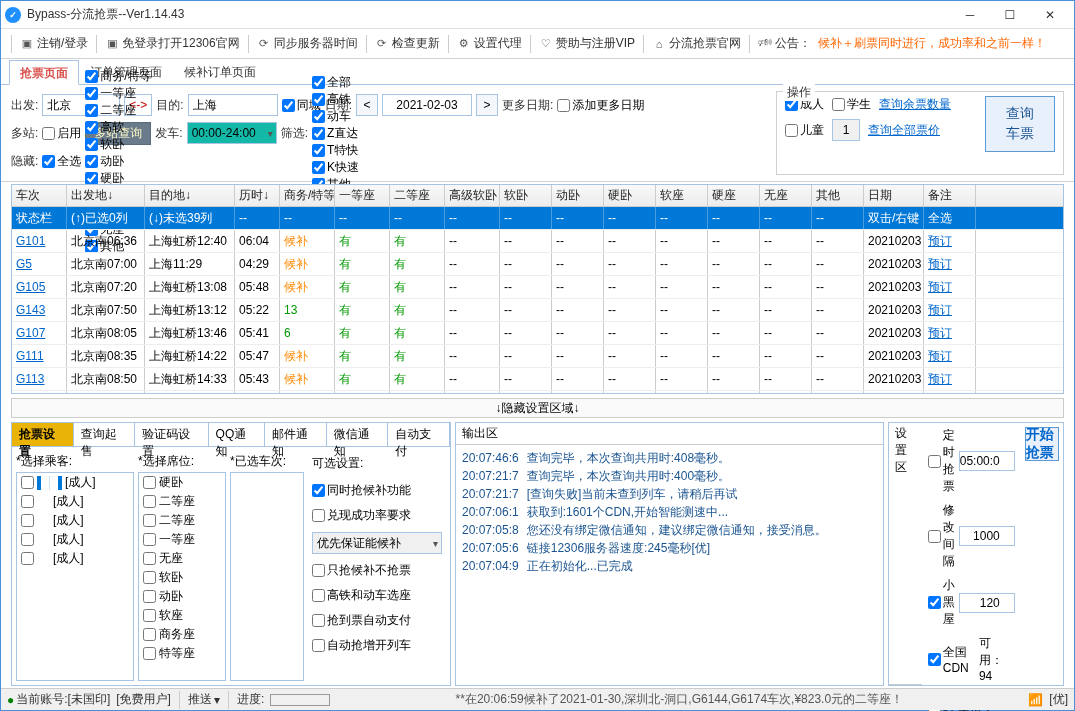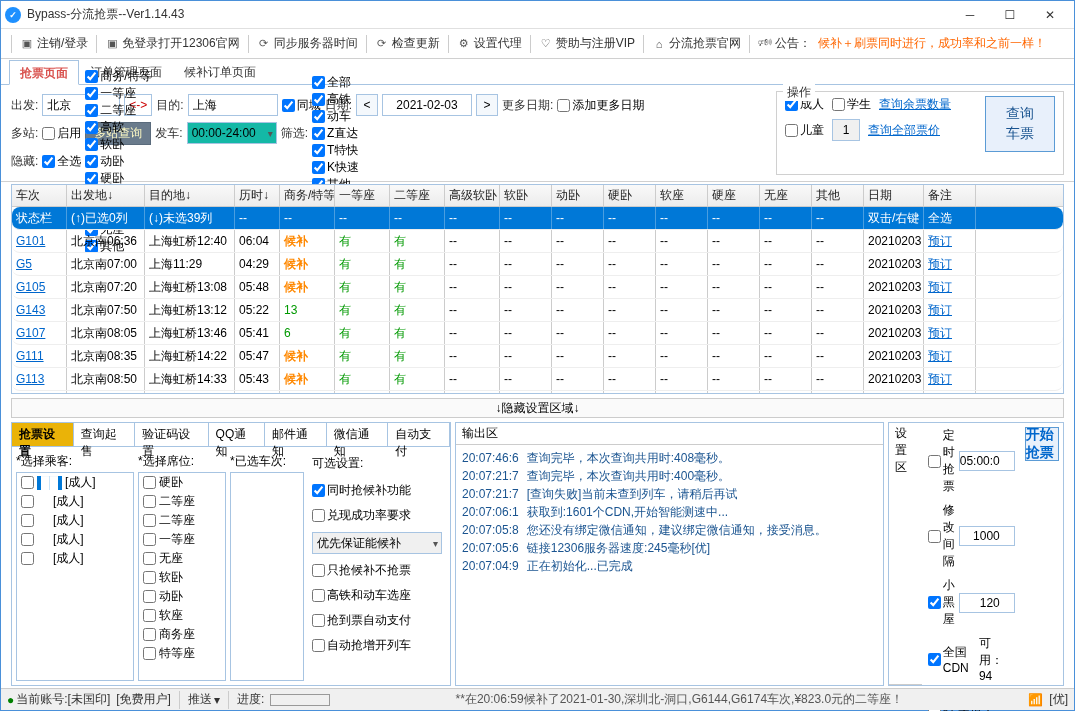--- a/index.html
+++ b/index.html
@@ -34,34 +34,34 @@
 .cb input { width: 13px; height: 13px; }
 .search-right { width: 288px; border: 1px solid #d0d0d0; padding: 4px 8px; position: relative; }
 .fieldset-label { position: absolute; top: -8px; left: 6px; background: #fff; padding: 0 4px; color: #333; }
 .blue-link { color: #0066cc; text-decoration: underline; cursor: pointer; }
 .big-btn { width: 70px; height: 56px; background: #e8f0fb; border: 1px solid #5b9bd5; color: #1a5490; display: flex; align-items: center; justify-content: center; font-size: 14px; cursor: pointer; text-align:center; line-height:1.4; }
 .table-wrap { flex: 0 0 auto; border: 1px solid #a7c4e2; margin: 2px 10px; }
 .table-header { display: flex; background: linear-gradient(#f9f9f9,#ececec); height: 22px; border-bottom: 1px solid #ccc; }
 .th, .td { border-right: 1px solid #ccc; padding: 2px 4px; overflow: hidden; white-space: nowrap; display:flex;align-items:center; }
 .th { color: #222; }
 .table-body { height: 186px; overflow-y: scroll; }
-.tr { display: flex; height: 23px; border-bottom: 1px solid #eee; border-radius: 8px; }
+.tr { display: flex; height: 23px; border-bottom: 1px solid #eee; }
 .tr.status { background: #0078d7; color: #fff; }
 .tr.status .td { border-right-color: #4a9ee0; }
 .col-train { width: 55px; }
 .col-dep { width: 78px; }
 .col-arr { width: 90px; }
 .col-dur { width: 45px; }
 .col-seat { width: 55px; }
 .col-seat2 { width: 52px; }
 .col-date { width: 60px; }
 .col-note { width: 52px; }
 .train-link { color: #0066cc; text-decoration: underline; cursor: pointer; }
 .green { color: #009900; }
-.orange { color: #ff8800; font-weight: bold; }
+.orange { color: #ff8800; }
 .hide-bar { height: 20px; text-align: center; border: 1px solid #ccc; margin: 2px 10px; background: #fafafa; display:flex;align-items:center;justify-content:center;cursor:pointer; }
 .bottom-area { display: flex; margin: 2px 10px; gap: 4px; flex: 1; min-height: 0; }
 .settings-panel { flex: 0 0 440px; border: 1px solid #a7c4e2; display: flex; flex-direction: column; }
 .sub-tabs { display: flex; height: 24px; border-bottom: 1px solid #a7c4e2; }
 .sub-tab { padding: 3px 7px; border-right: 1px solid #a7c4e2; cursor: pointer; font-size:12px; }
 .sub-tab.active { background: #eab308; font-weight: bold; }
 .settings-body { display: flex; padding: 4px; gap: 4px; flex: 1; min-height: 0; }
 .list-col { display: flex; flex-direction: column; }
 .list-label { padding: 2px 0; }
 .listbox { border: 1px solid #a7c4e2; overflow-y: auto; flex:1; min-height:0; }

